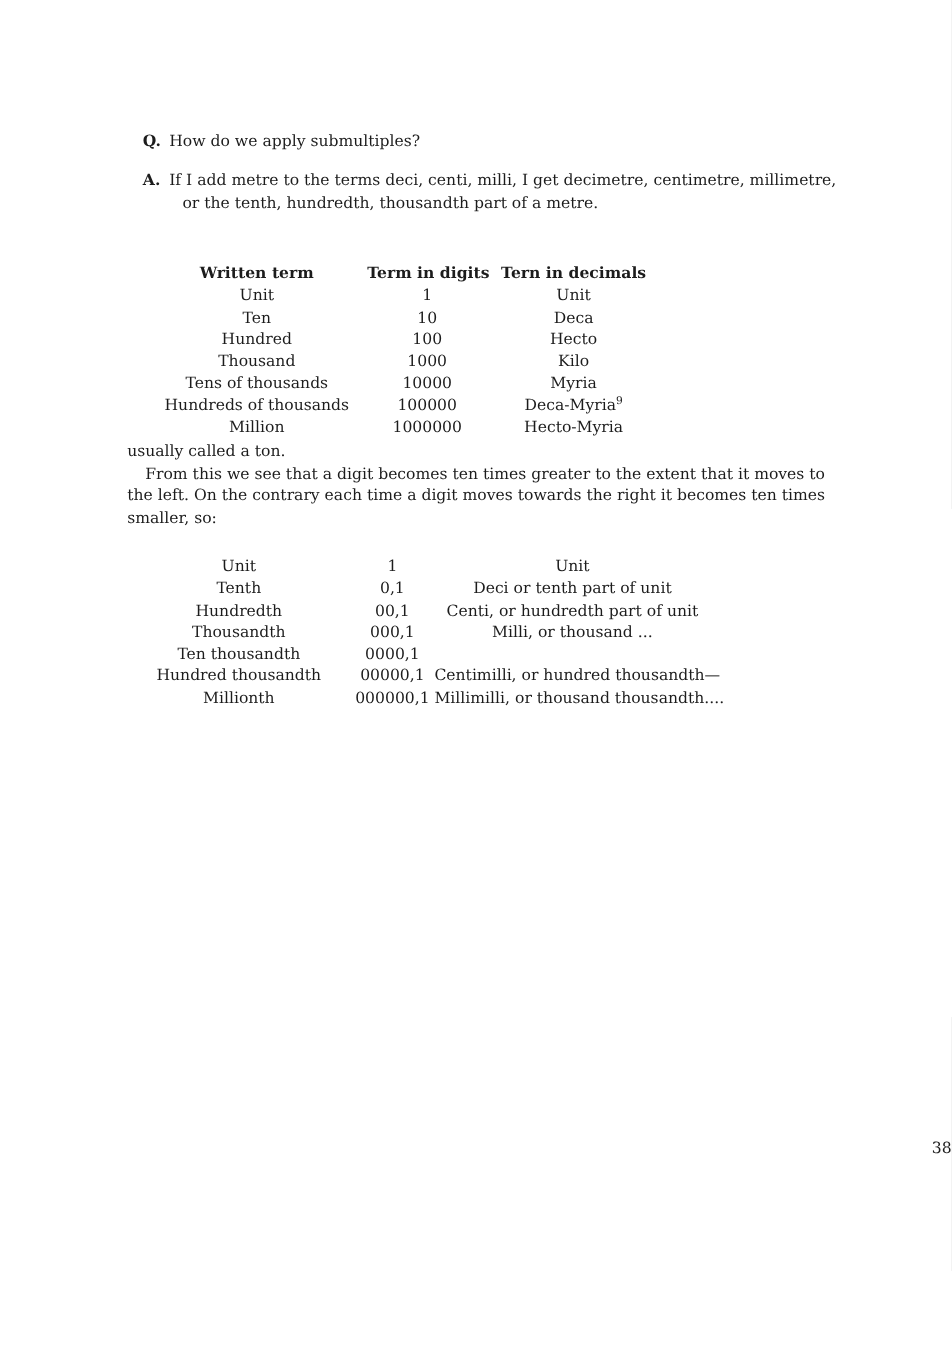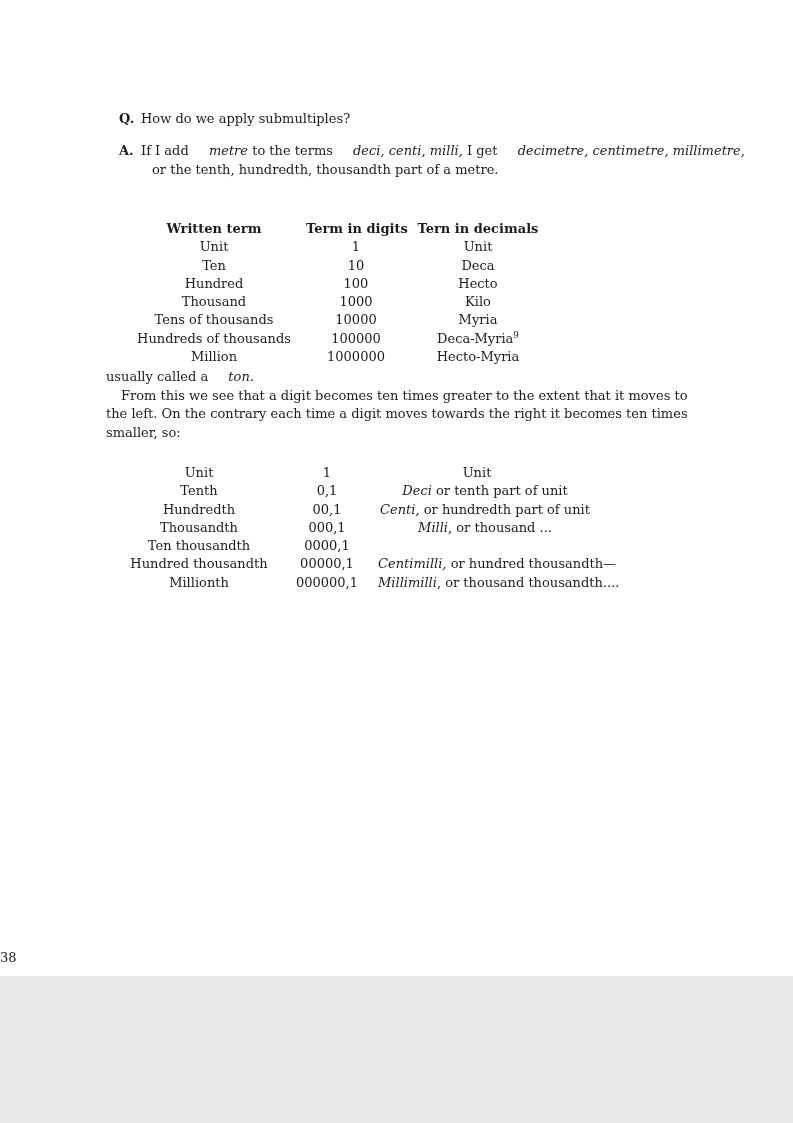--- a/index.html
+++ b/index.html
@@ -1,26 +1,26 @@
 <!DOCTYPE html>
 <html><head>
 <meta charset="utf-8">
 <style>
   html,body{margin:0;padding:0;background:#e8e8e8;}
   .page{
     position:relative;
-    width:793px;height:976px;
+    width:793px;height:1123px;
     background:#ffffff;
     font-family:"DejaVu Serif", serif;
     font-size:13px;
     color:#1c1c1c;
     margin:0 auto;
     overflow:hidden;
   }
-  .i{font-style:italic;margin-left:16px;}
+  .i{}
   .sup{vertical-align:super;font-size:0.68em;line-height:0;}
   .qa-line{position:absolute;white-space:nowrap;}
   .qa-label{font-weight:bold;display:inline-block;width:22px;}
   .q-block{left:119px;top:111px;}
   .a-block-l1{left:119px;top:143px;}
   .a-block-l2{left:152px;top:162px;}
   .intro{position:absolute;left:106px;top:189px;white-space:nowrap;}
   .dtable{position:absolute;}
   .table1{left:122px;top:207px;}
   .table2{left:106px;top:464px;}
@@ -29,21 +29,21 @@
   .thead{font-weight:bold;margin-top:13px;}
   .t1c1{width:184px;text-align:center;}
   .t1c2{width:100px;text-align:center;}
   .t1c3{width:144px;text-align:center;}
   .t2c1{width:186px;text-align:center;}
   .t2c2{width:70px;text-align:center;}
   .t2c3{width:230px;text-align:center;}
   .paras{position:absolute;left:106px;top:368px;line-height:18.6px;}
   .pline{white-space:nowrap;}
   .indent{padding-left:15px;}
-  .pagenum{position:absolute;left:0;top:950px;width:793px;text-align:left;}
+  .pagenum{position:absolute;left:0;top:950px;width:793px;text-align:right;}
 </style>
 </head>
 <body>
 
 <div class="page">
 
   <div class="qa-line q-block">
     <span class="qa-label">Q.</span><span>How do we apply submultiples?</span>
   </div>
 

